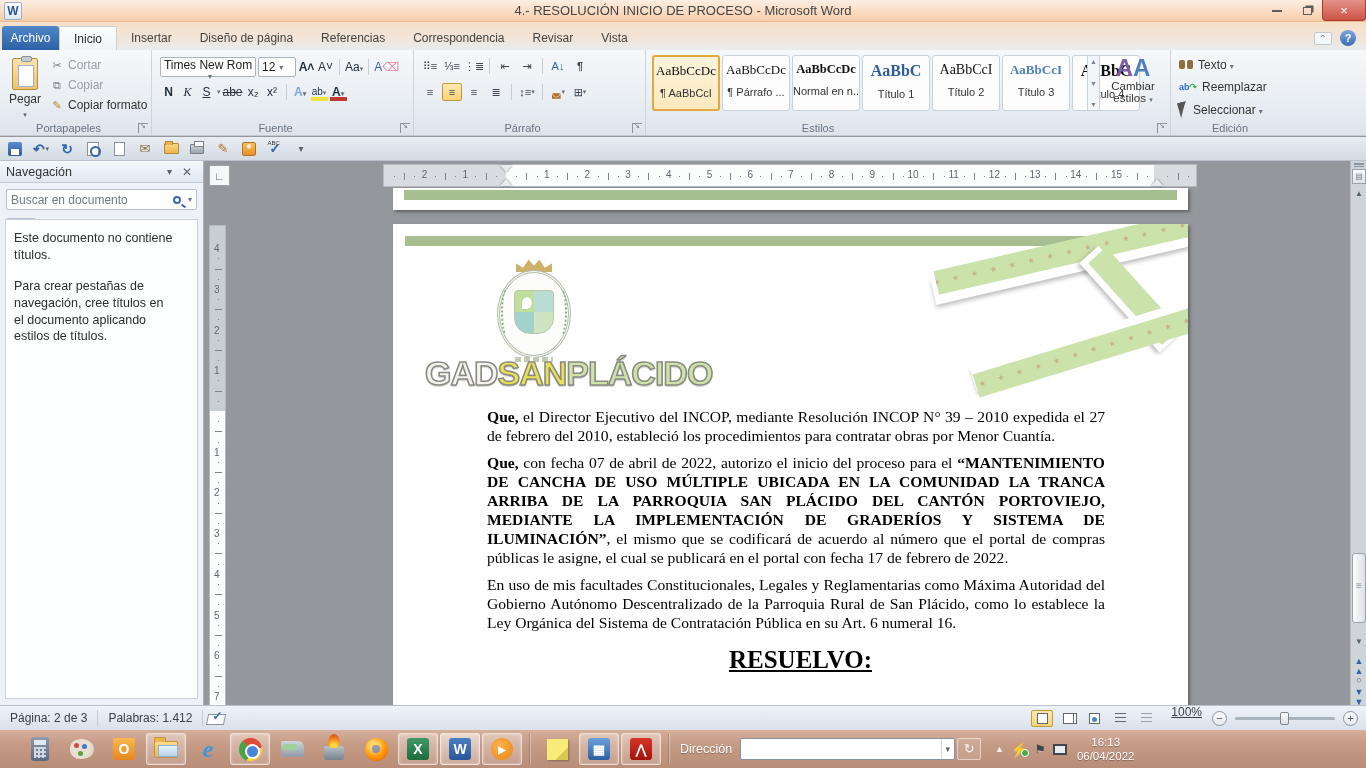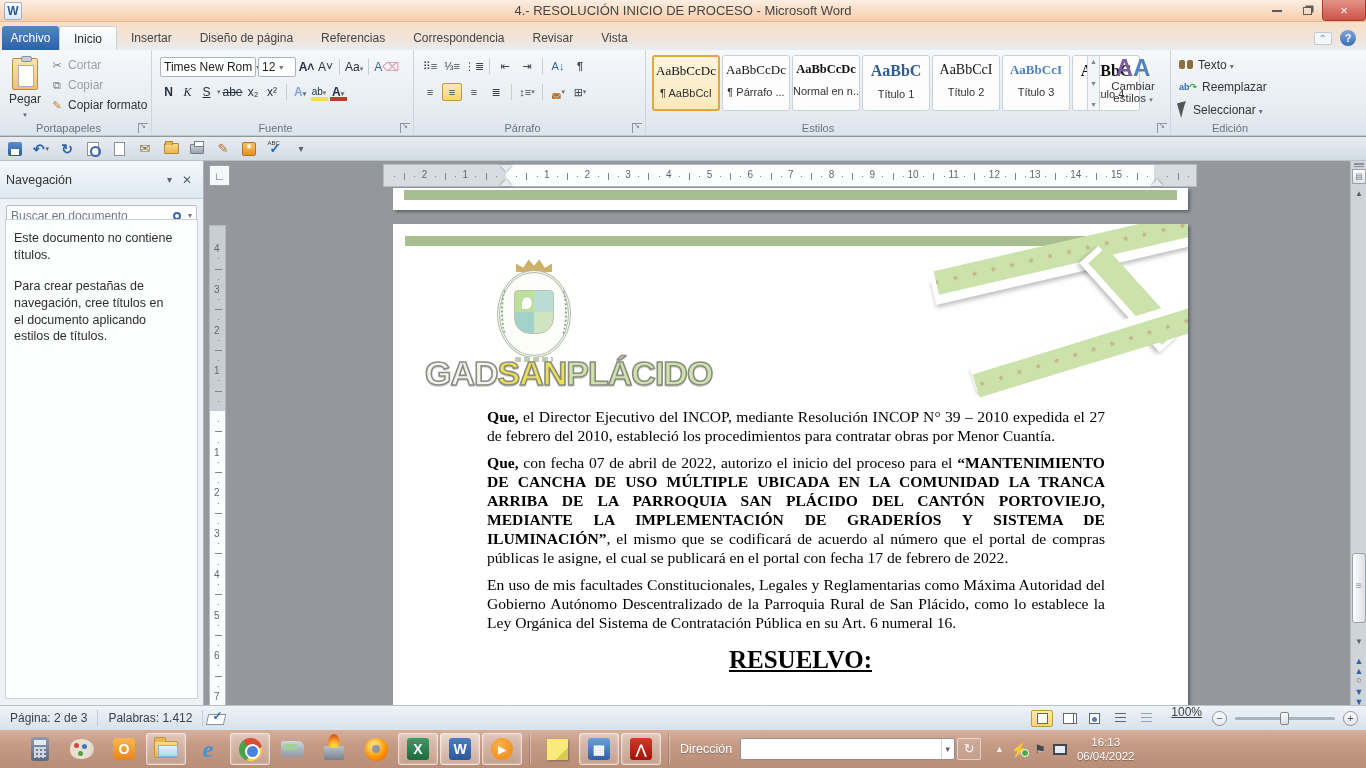--- a/index.html
+++ b/index.html
@@ -108,21 +108,21 @@
   .ic-spell{color:#2f64b0;font-weight:bold;font-size:13px;position:relative;}
   .ic-spell::before{content:"ABC";position:absolute;top:-6px;left:-2px;font-size:6px;color:#333;font-weight:normal;letter-spacing:0;}
   .ic-more{color:#5a636d;font-size:10px;}
   .menu-arrow{font-size:7px;color:#5a636d;margin-left:1px;}
 
   
   #workspace{position:absolute;left:0;top:161px;width:1366px;height:544px;background:#94989d;}
 
   
   #navpane{position:absolute;left:0;top:0;width:204px;height:544px;background:#eef2f7;border-right:1px solid #aab3bd;}
-  #nav-header{height:38px;background:linear-gradient(#f4f8fc,#dfe8f1);border-bottom:1px solid #c2ccd6;
+  #nav-header{height:22px;background:linear-gradient(#f4f8fc,#dfe8f1);border-bottom:1px solid #c2ccd6;
     display:flex;align-items:center;padding:0 6px;font-size:12.5px;color:#333;}
   #nav-header .sp{flex:1;}
   .nav-hbtn{color:#5a636d;font-size:10px;padding:0 5px;}
   #nav-search{margin:6px 6px 4px 6px;height:21px;background:#fff;border:1px solid #b5c0cb;border-radius:2px;
     display:flex;align-items:center;padding:0 4px;color:#707a84;font-size:12px;}
   #nav-search .sp{flex:1;}
   .mag{width:8px;height:8px;border:2px solid #3a66a8;border-radius:50%;position:relative;display:inline-block;}
   .mag::after{content:"";position:absolute;left:6px;top:7px;width:5px;height:2px;background:#3a66a8;transform:rotate(40deg);}
   #nav-tabs{display:flex;align-items:flex-end;padding:4px 6px 0 6px;height:28px;position:relative;}
   .ntab{width:30px;height:24px;display:flex;align-items:center;justify-content:center;border:1px solid transparent;}
@@ -335,21 +335,21 @@
       <div class="clip-row" style="top:48px;">
         <span class="mini-ic" style="color:#c08a2e;">✎</span>
         <span>Copiar formato</span>
       </div>
       <div class="glabel">Portapapeles</div>
       <div class="dlauncher"></div>
     </div>
 
     <div class="rgroup" id="g-font">
       <div class="frow" style="top:7px;">
-        <span class="combo" style="width:96px;">
+        <span class="combo" style="width:96px;flex-direction:column;">
             <span>Times New Rom</span>
             <span class="arrow">▾</span>
           </span>
         <span class="combo" style="width:38px;">
             <span>12</span>
             <span class="arrow">▾</span>
           </span>
         <span class="fbtn" style="font-weight:bold;">A˄</span>
         <span class="fbtn">A˅</span>
         <span class="vsep"></span>

